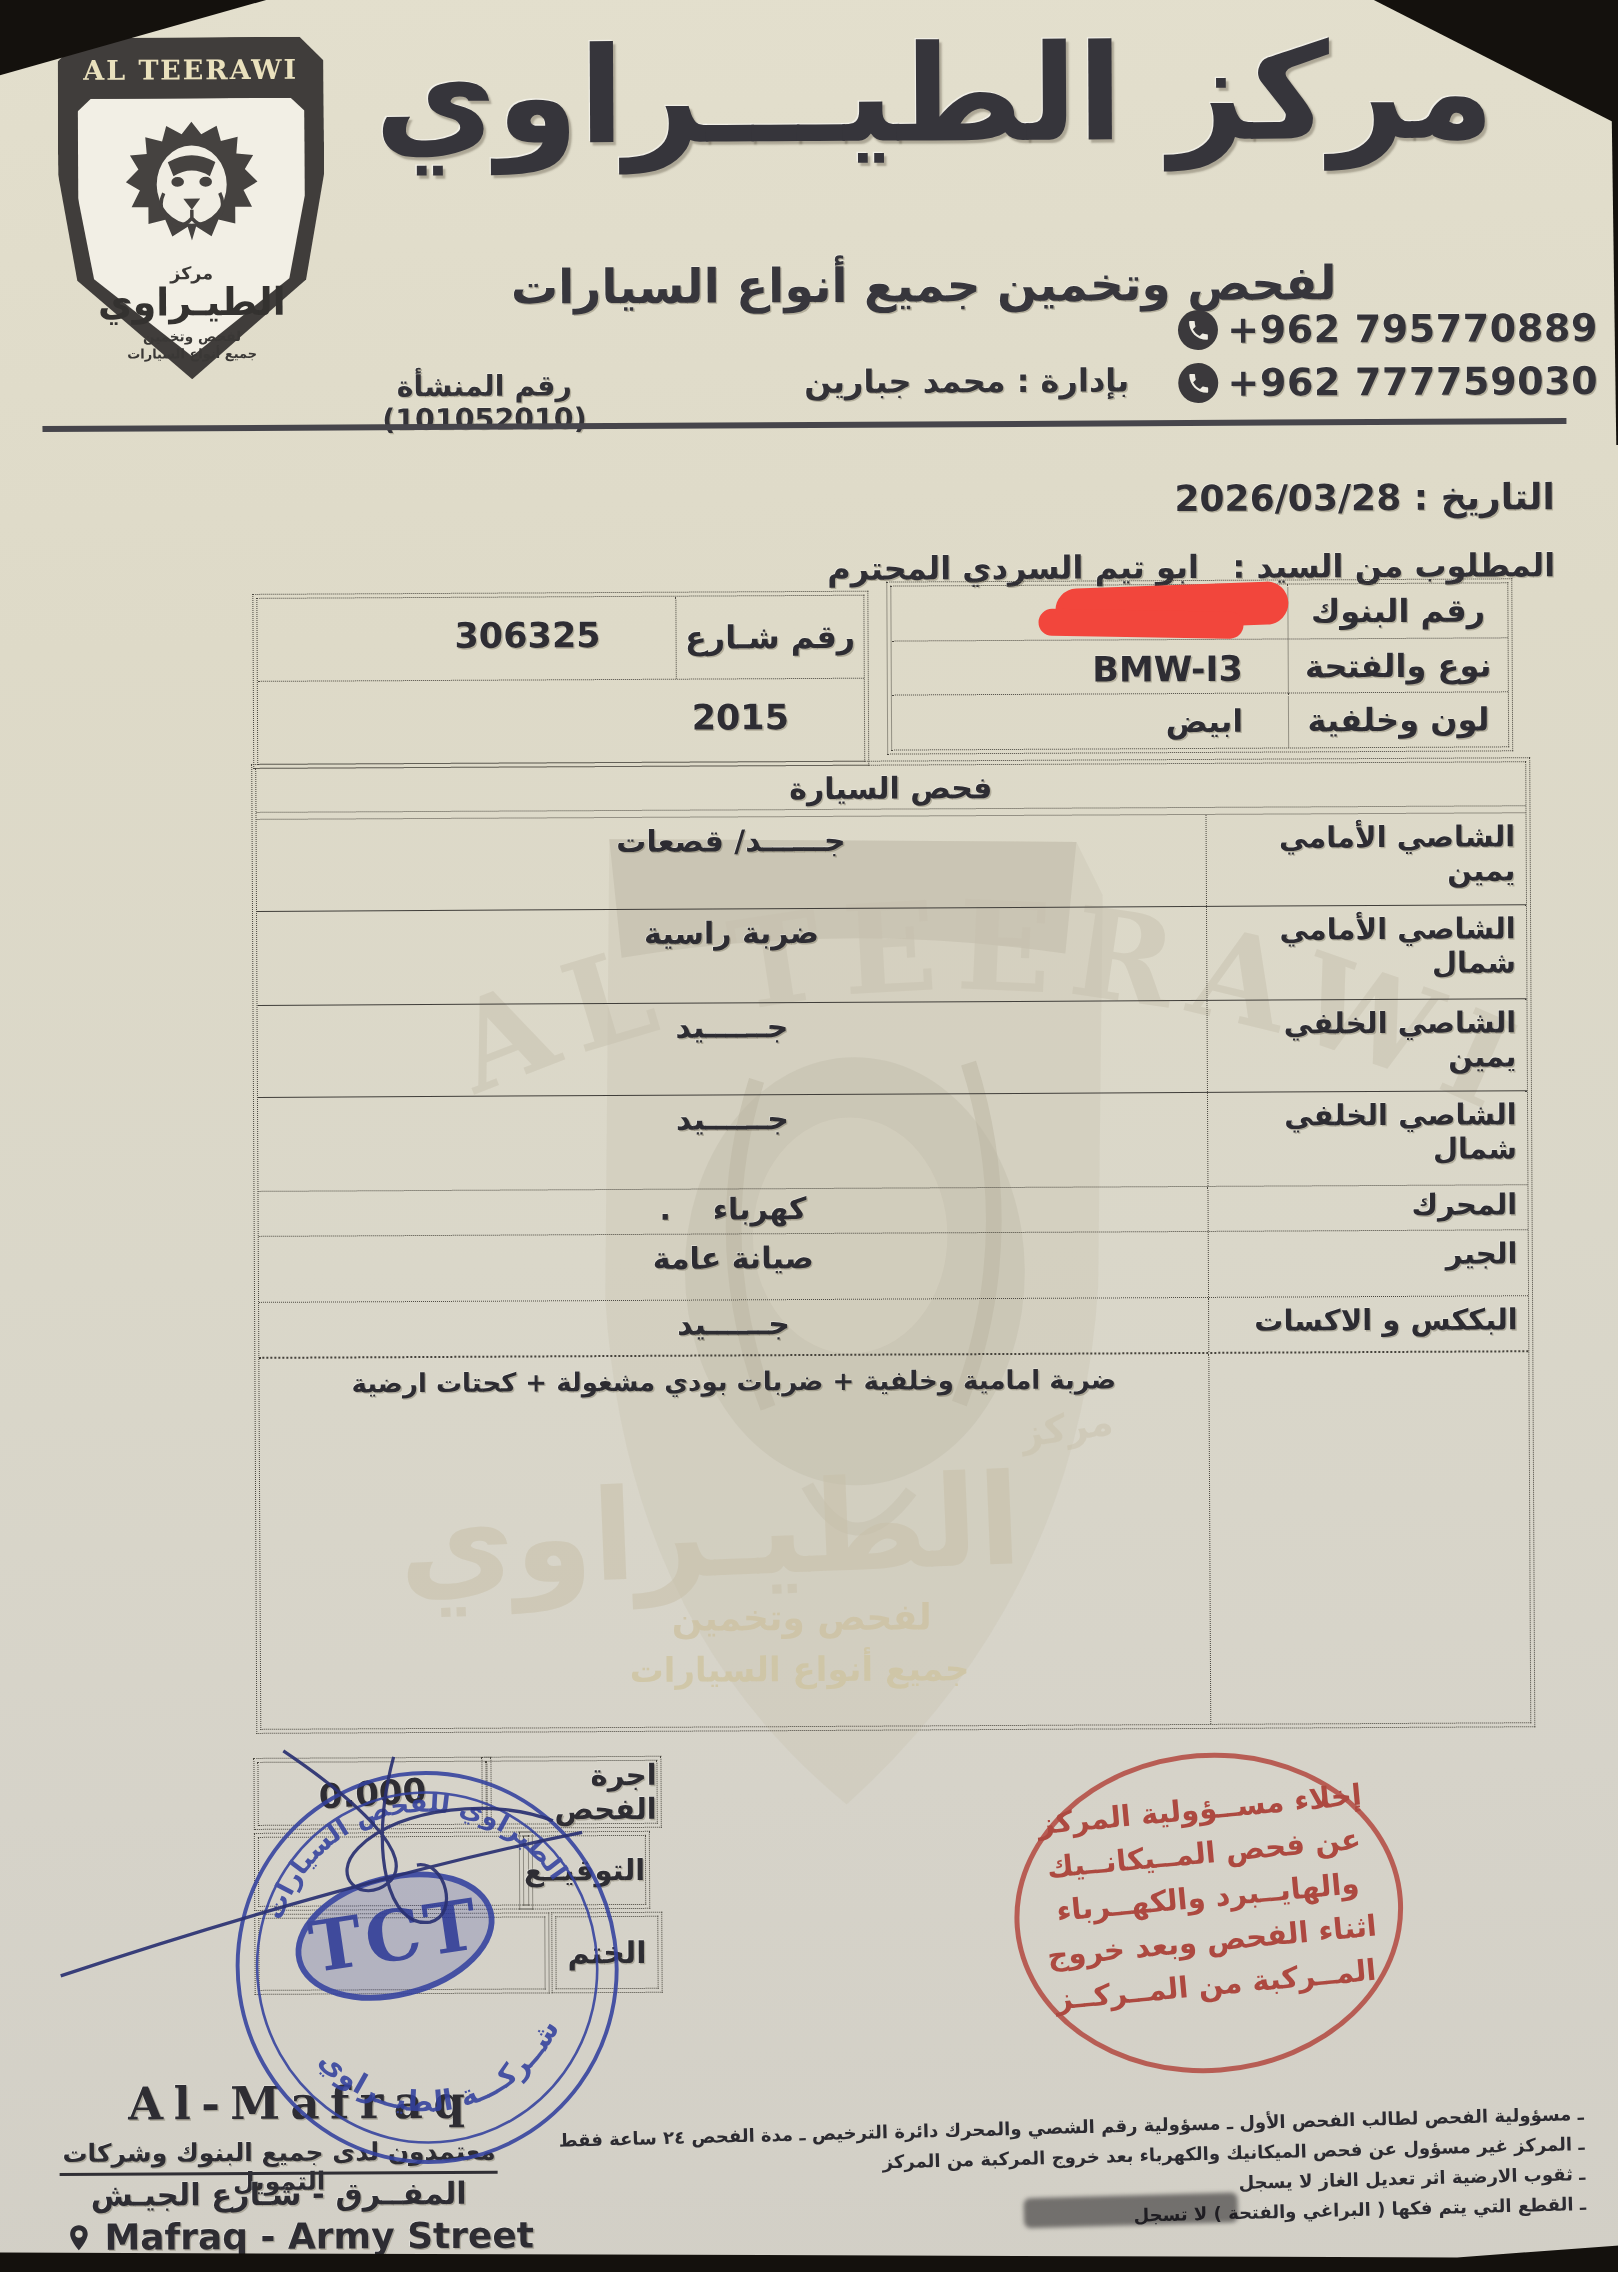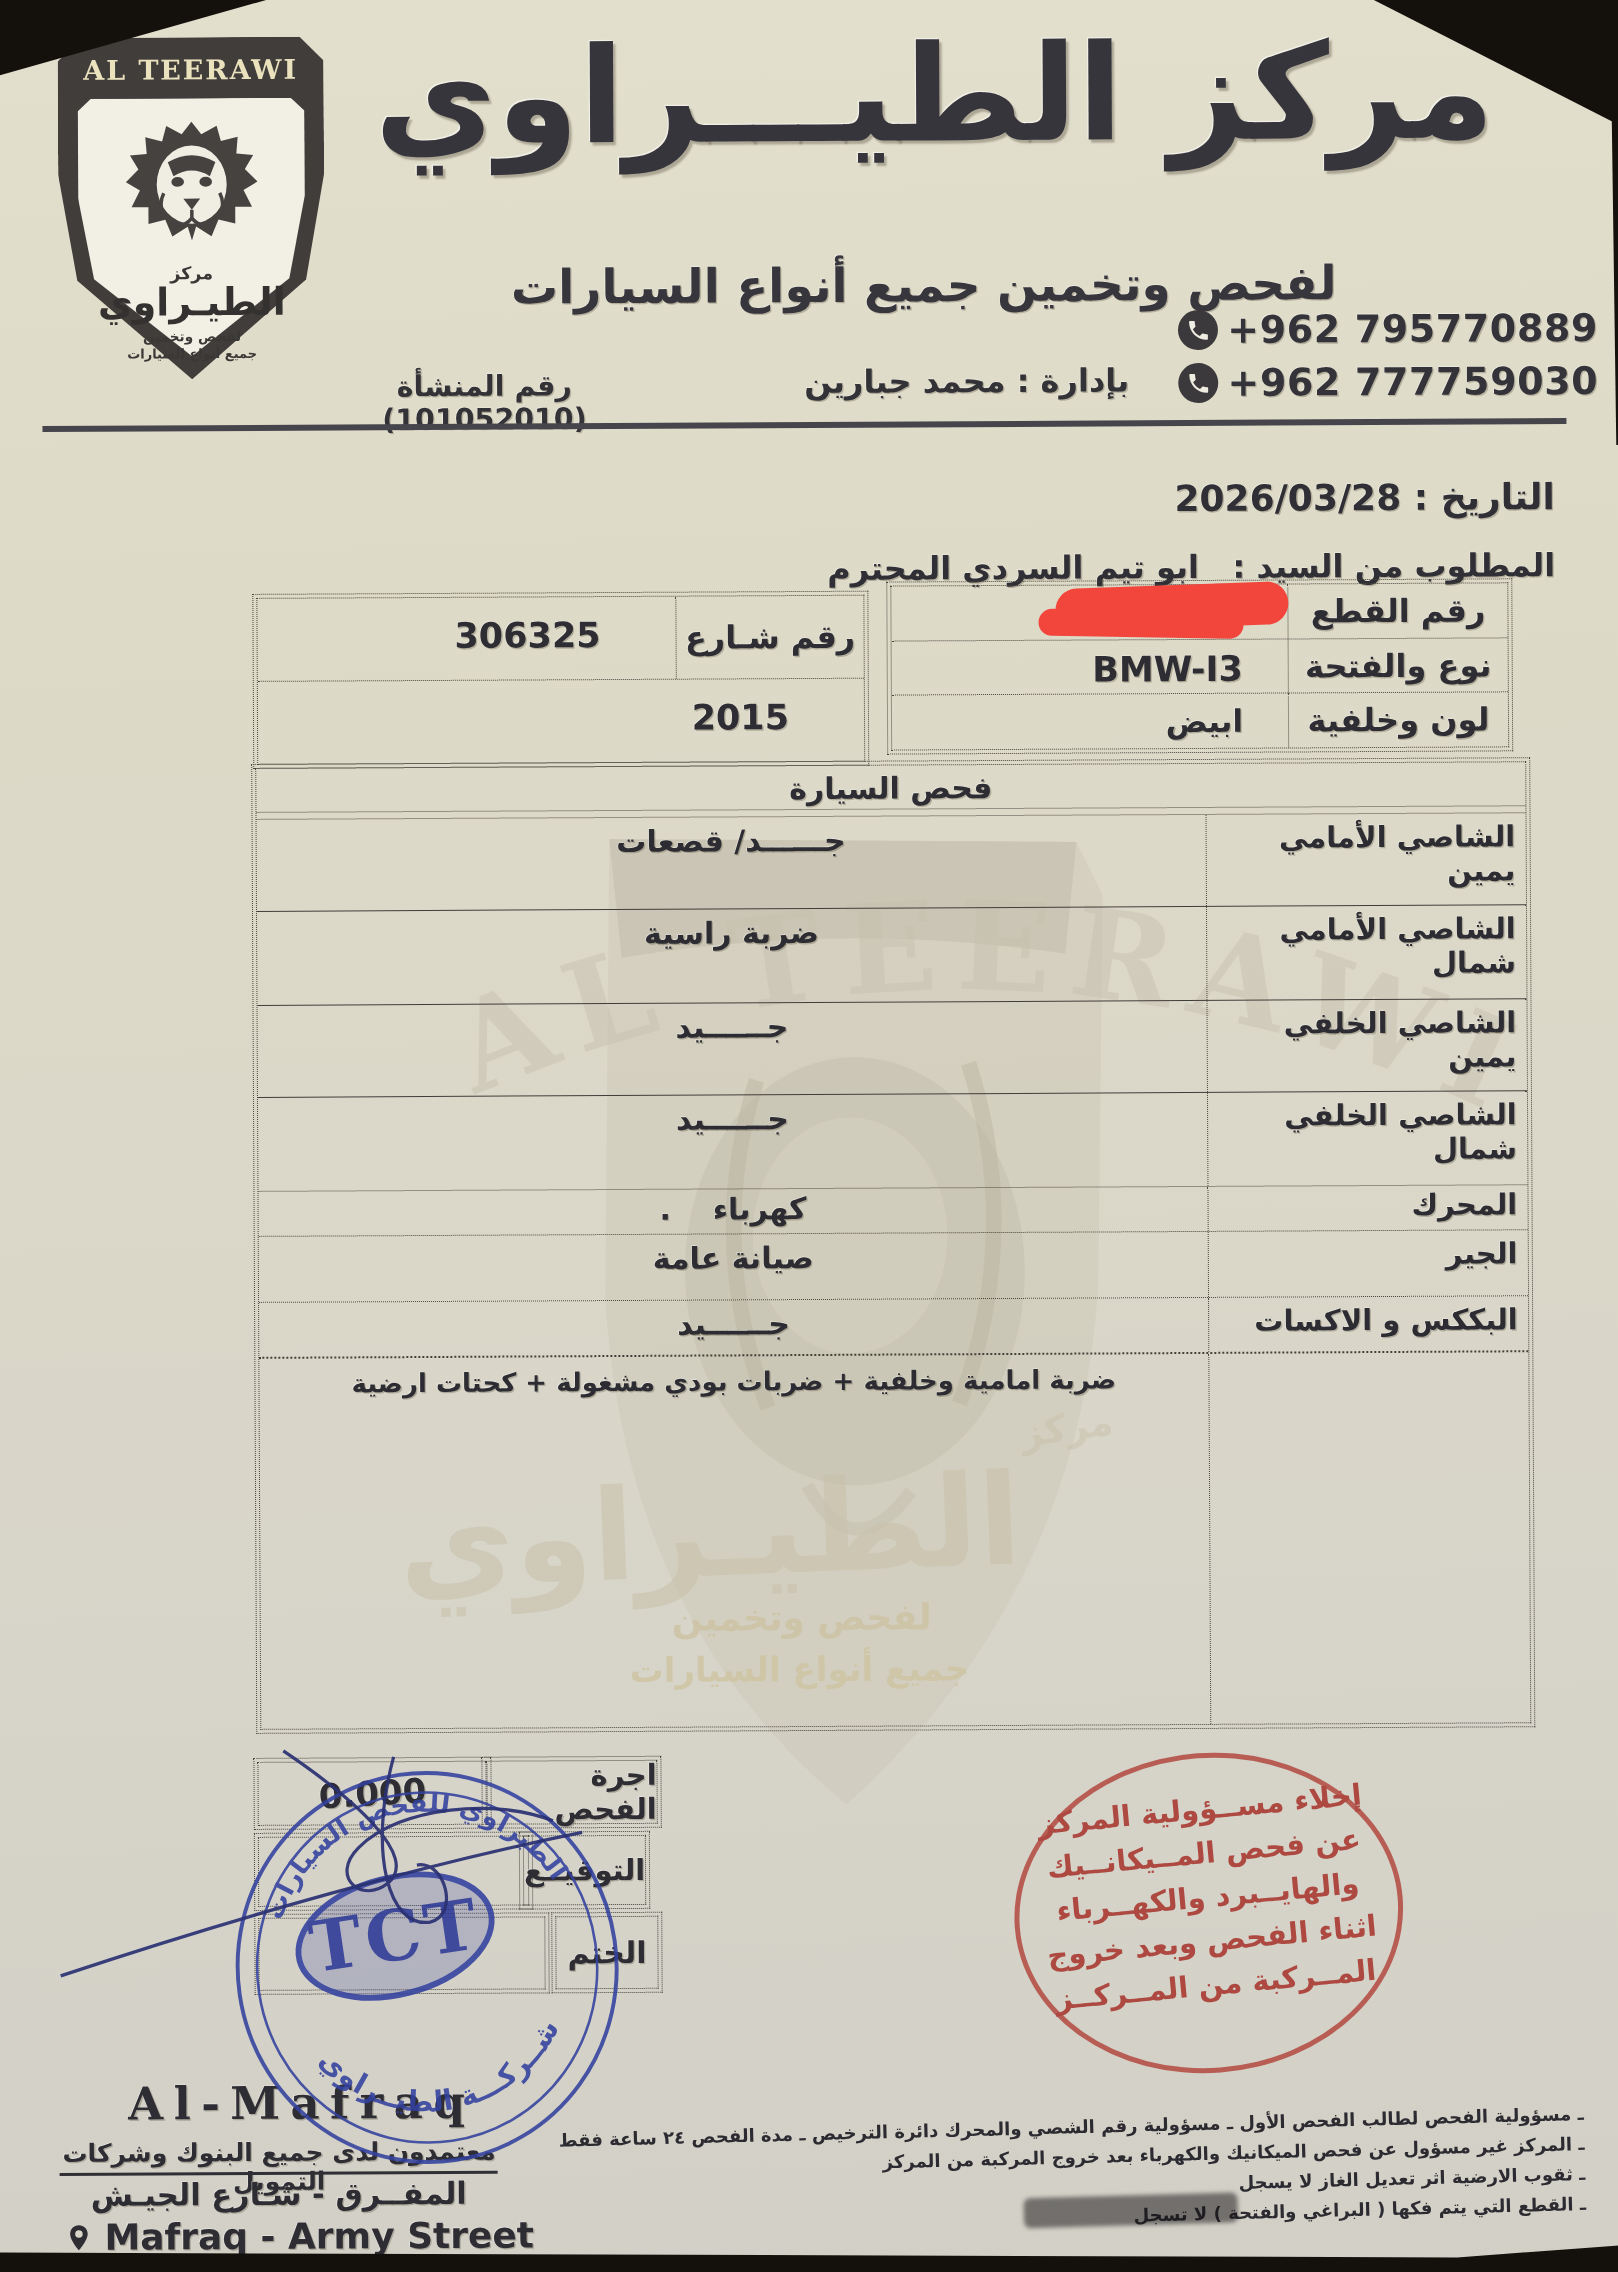--- a/index.html
+++ b/index.html
@@ -216,21 +216,21 @@
     </div>
   </div>
   <div class="header-rule"></div>
 
   <div class="date-line emb">التاريخ : 2026/03/28</div>
   <div class="request-line emb">المطلوب من السيد :&nbsp;&nbsp;&nbsp;ابو تيم السردي المحترم</div>
 
   <div class="tbl tbl-right dotbox">
     <div class="trow">
       <div class="tval"></div>
-      <div class="tlab emb">رقم القطع</div>
+      <div class="tlab emb">رقم البنوك</div>
     </div>
     <div class="trow">
       <div class="tval emb">BMW-I3</div>
       <div class="tlab emb">نوع والفتحة</div>
     </div>
     <div class="trow">
       <div class="tval ar emb" style="font-size:31px;">ابيض</div>
       <div class="tlab emb">لون وخلفية</div>
     </div>
   </div>

